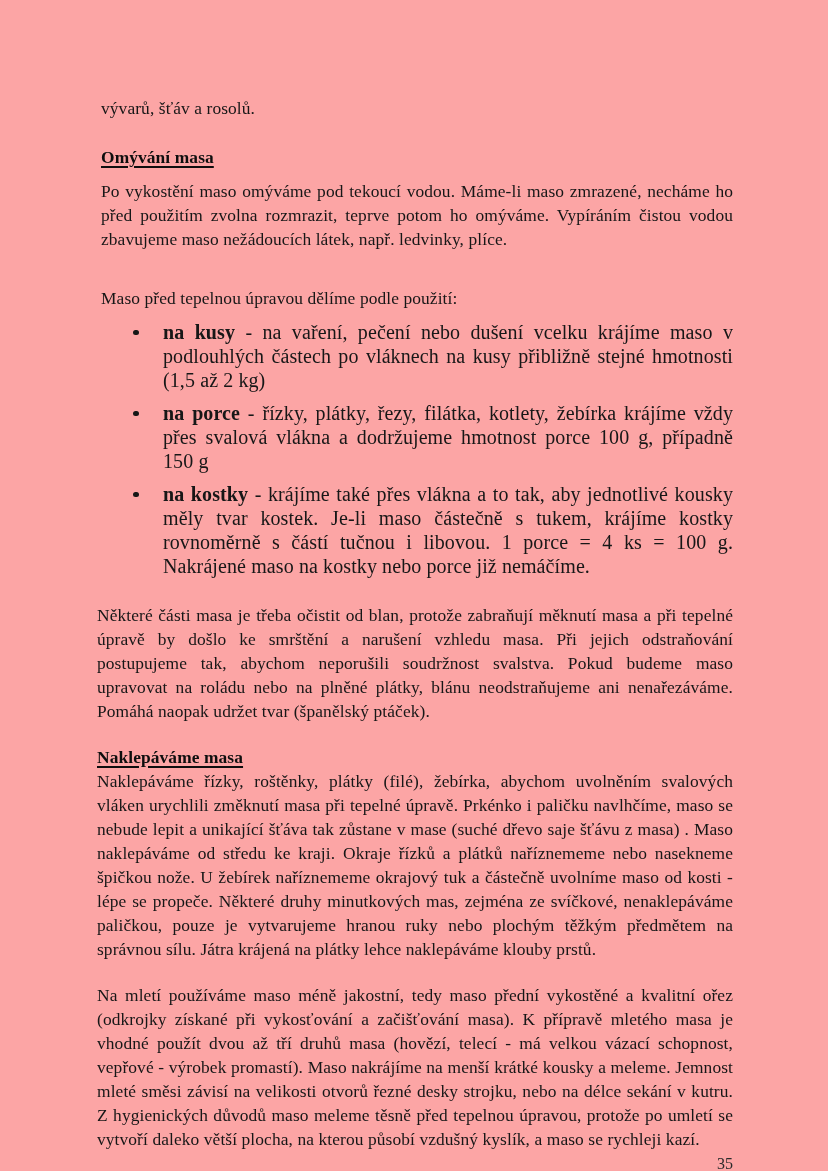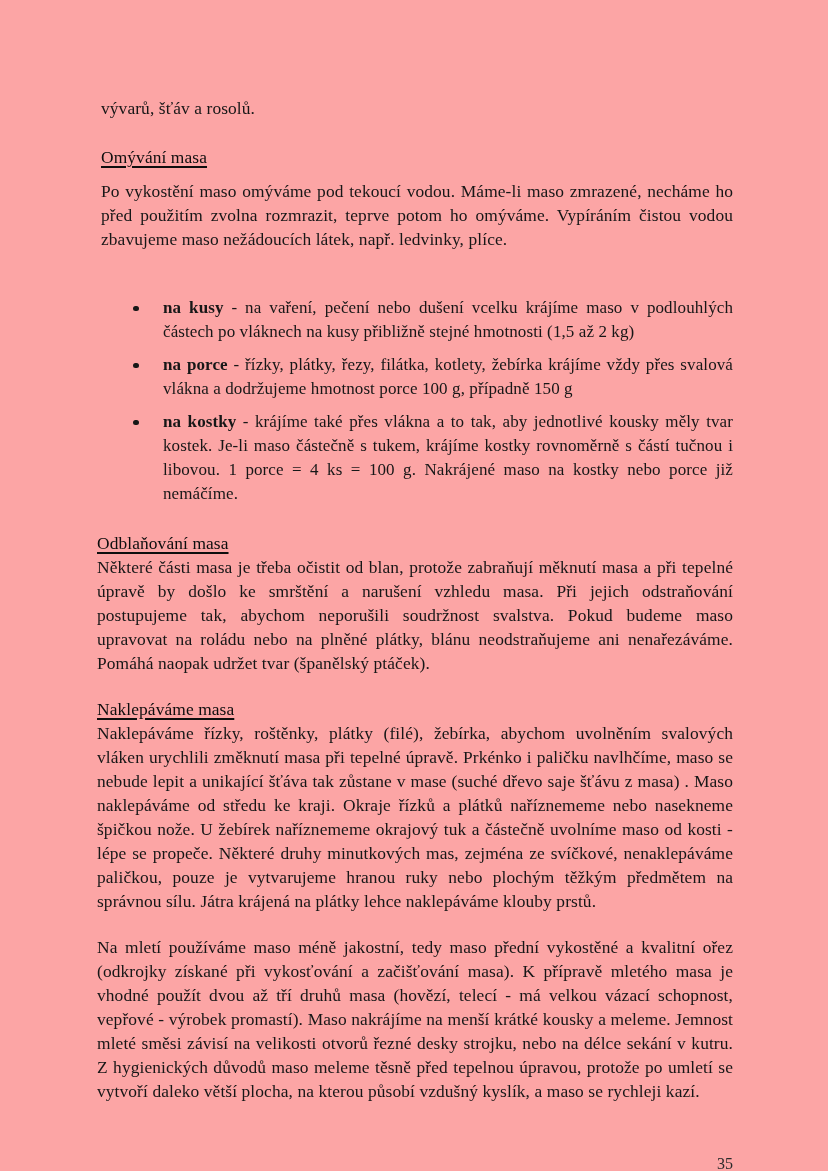--- a/index.html
+++ b/index.html
@@ -28,21 +28,21 @@
     line-height: 24px;
     text-align: justify;
     text-justify: inter-word;
     color: #171717;
     letter-spacing: 0.1px;
   }
   .heading {
     margin: 0;
     font-size: 17.4px;
     line-height: 24px;
-    font-weight: normal;
+    font-weight: bold;
     color: #0e0e0e;
     letter-spacing: 0.1px;
   }
   .heading span.h-text {
     text-decoration: underline;
     text-underline-offset: 2.5px;
     text-decoration-thickness: 1.6px;
   }
   .spacer-lg { height: 25px; }
   .spacer-md { height: 22px; }
@@ -52,21 +52,21 @@
 
   ul.bullets {
     list-style: none;
     margin: 0;
     padding: 0;
   }
   ul.bullets > li {
     position: relative;
     margin: 0 0 0 51px;
     padding-left: 15px;
-    font-size: 17px;
+    font-size: 20px;
     line-height: 24px;
     text-align: justify;
     text-justify: inter-word;
     letter-spacing: 0.1px;
   }
   ul.bullets > li + li { margin-top: 9px; }
   ul.bullets > li .bullet-dot {
     position: absolute;
     left: -15px;
     top: 9.5px;
@@ -103,38 +103,38 @@
     <div>
       <p class="heading indent-1"><span class="h-text">Omývání masa</span></p>
       <div class="spacer-sm"></div>
       <p class="para indent-1">Po vykostění maso omýváme pod tekoucí vodou. Máme-li maso zmrazené, necháme ho před použitím zvolna rozmrazit, teprve potom ho omýváme. Vypíráním čistou vodou zbavujeme maso nežádoucích látek, např. ledvinky, plíce.</p>
     </div>
 
     <div class="spacer-lg"></div>
 
     <div>
       <div class="spacer-sm"></div>
+      <p class="para intro-line indent-1">Maso před tepelnou úpravou dělíme podle použití:</p>
       <div class="spacer-sm"></div>
       <ul class="bullets">
         <li>
           <span class="bullet-dot"></span><b>na kusy</b><span> - na vaření, pečení nebo dušení vcelku krájíme maso v podlouhlých částech po vláknech na kusy přibližně stejné hmotnosti (1,5 až 2 kg)</span>
         </li>
         <li>
           <span class="bullet-dot"></span><b>na porce</b><span> - řízky, plátky, řezy, filátka, kotlety, žebírka krájíme vždy přes svalová vlákna a dodržujeme hmotnost porce 100 g, případně 150 g</span>
         </li>
         <li>
           <span class="bullet-dot"></span><b>na kostky</b><span> - krájíme také přes vlákna a to tak, aby jednotlivé kousky měly tvar kostek. Je-li maso částečně s tukem, krájíme kostky rovnoměrně s částí tučnou i libovou. 1 porce = 4 ks = 100 g. Nakrájené maso na kostky nebo porce již nemáčíme.</span>
         </li>
       </ul>
     </div>
 
     <div class="spacer-lg"></div>
 
     <div>
-      <p class="heading"><span class="h-text">Odblaňování masa</span></p>
       <p class="para">Některé části masa je třeba očistit od blan, protože zabraňují měknutí masa a při tepelné úpravě by došlo ke smrštění a narušení vzhledu masa. Při jejich odstraňování postupujeme tak, abychom neporušili soudržnost svalstva. Pokud budeme maso upravovat na roládu nebo na plněné plátky, blánu neodstraňujeme ani nenařezáváme. Pomáhá naopak udržet tvar (španělský ptáček).</p>
     </div>
 
     <div class="spacer-md"></div>
 
     <div>
       <p class="heading"><span class="h-text">Naklepáváme masa</span></p>
       <p class="para">Naklepáváme řízky, roštěnky, plátky (filé), žebírka, abychom uvolněním svalových vláken urychlili změknutí masa při tepelné úpravě. Prkénko i paličku navlhčíme, maso se nebude lepit a unikající šťáva tak zůstane v mase (suché dřevo saje šťávu z masa) . Maso naklepáváme od středu ke kraji. Okraje řízků a plátků naříznememe nebo nasekneme špičkou nože. U žebírek naříznememe okrajový tuk a částečně uvolníme maso od kosti - lépe se propeče. Některé druhy minutkových mas, zejména ze svíčkové, nenaklepáváme paličkou, pouze je vytvarujeme hranou ruky nebo plochým těžkým předmětem na správnou sílu. Játra krájená na plátky lehce naklepáváme klouby prstů.</p>
     </div>
 

